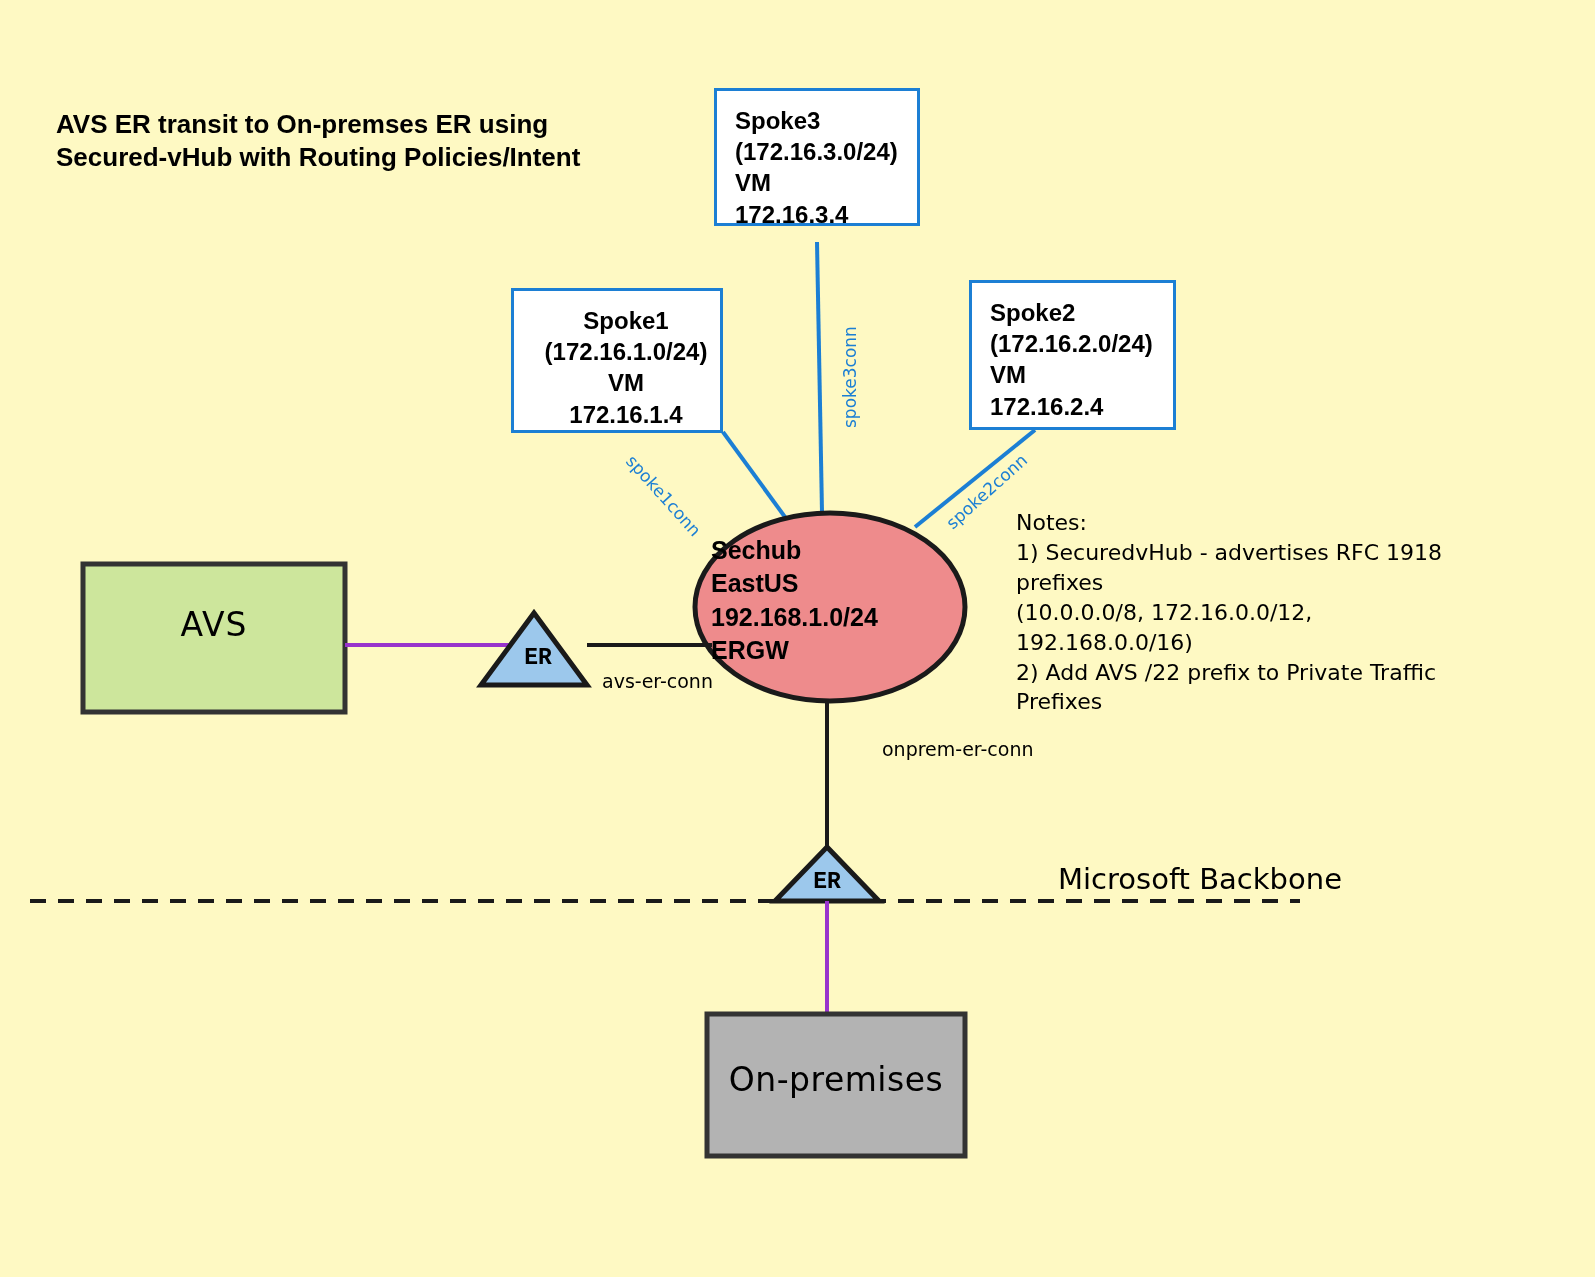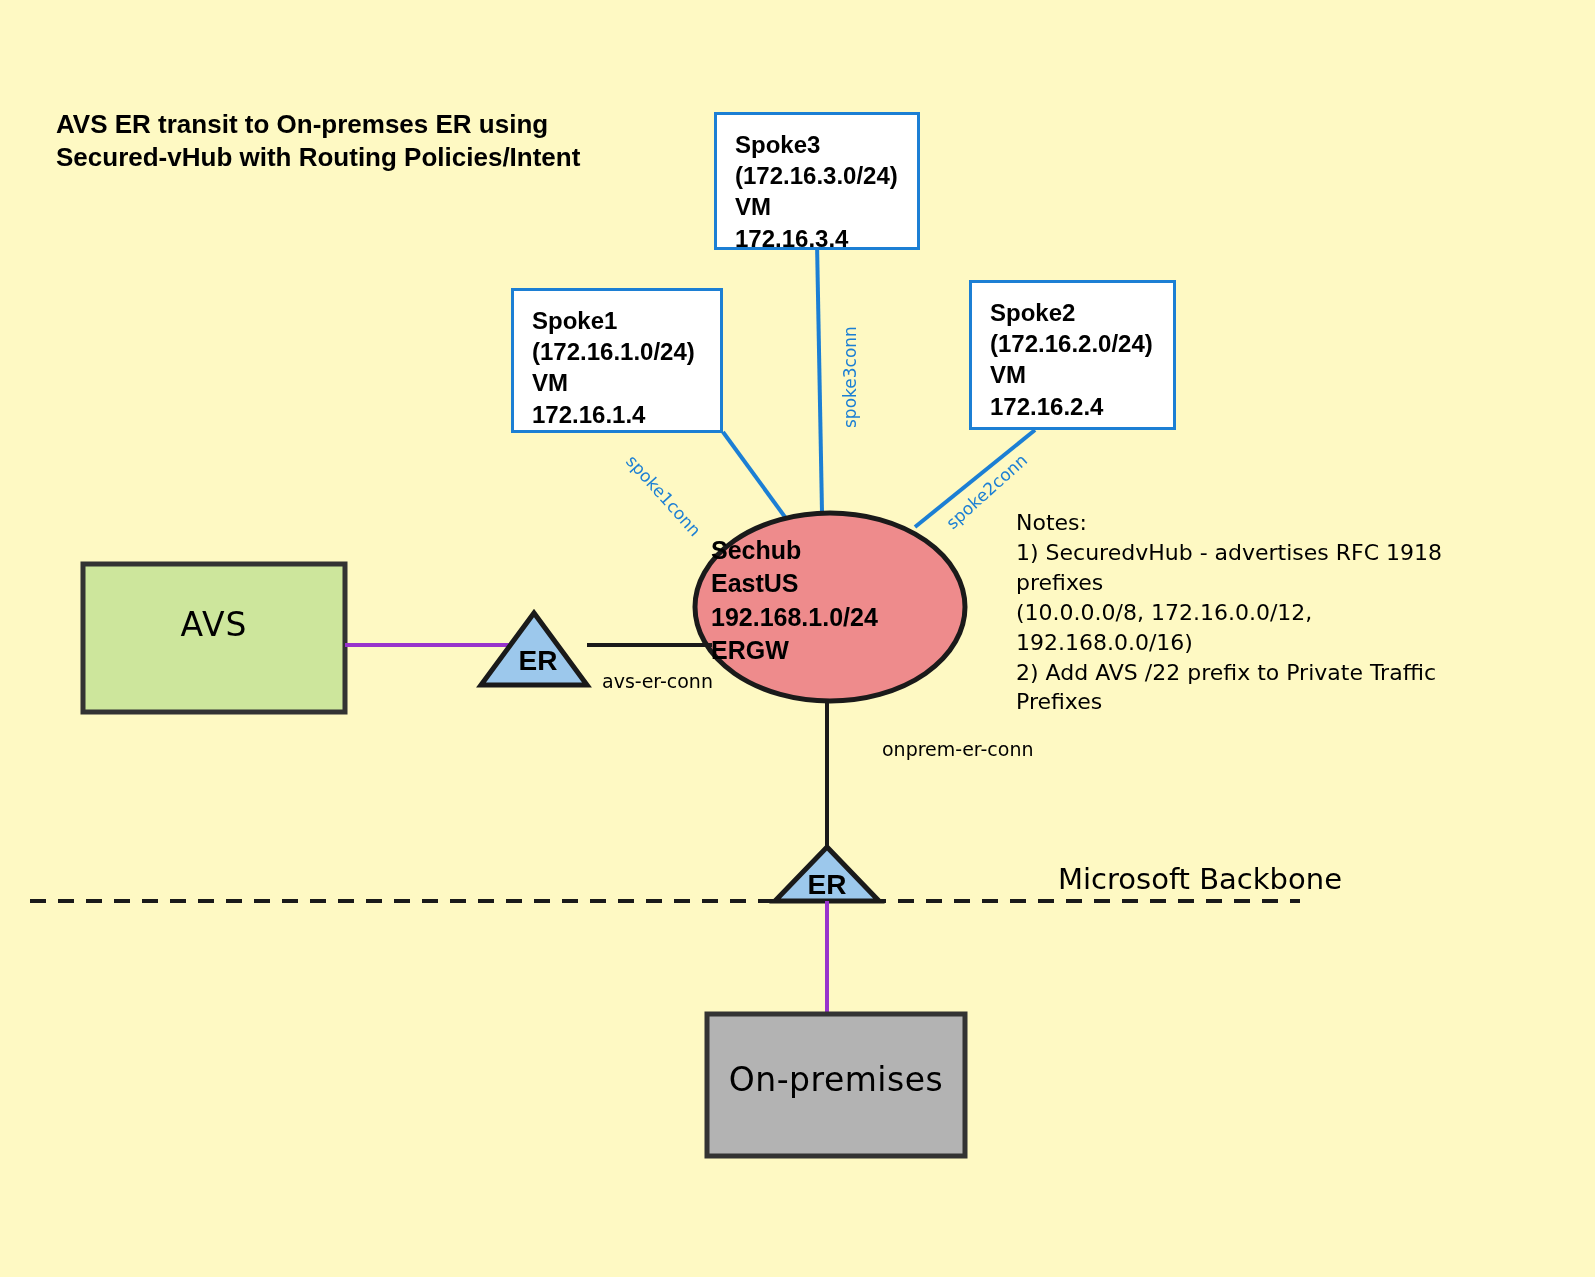--- a/index.html
+++ b/index.html
@@ -47,23 +47,23 @@
     border: 3px solid #1c7fd4;
     background: #ffffff;
     font-family: "Liberation Sans", sans-serif;
     font-weight: bold;
     font-size: 24px;
     line-height: 1.30;
     color: #000000;
     padding: 14px 0 0 18px;
     white-space: pre-line;
   }
-  #spoke1-box { left: 511px; top: 288px;  width: 212px; height: 145px; }
+  #spoke1-box { left: 511px; top: 288px;  width: 212px; height: 145px; text-align: center; }
   #spoke2-box { left: 969px; top: 280px;  width: 207px; height: 150px; }
-  #spoke3-box { left: 714px; top: 112px;  width: 206px; height: 138px; }
+  #spoke3-box { left: 714px; top: 88px;  width: 206px; height: 138px; }
 
   
   #hub-ellipse-label {
     position: absolute;
     left: 711px;
     top: 534px;
     width: 230px;
     font-family: "Liberation Sans", sans-serif;
     font-weight: bold;
     font-size: 25px;
@@ -92,23 +92,23 @@
     top: 1060px;
     width: 258px;
     text-align: center;
     font-size: 33px;
     letter-spacing: 0.5px;
   }
 
   
   .er-label {
     position: absolute;
-    font-family: Liberation Sans, sans-serif;
-    font-weight: bold;
-    font-size: 28px;
+    font-family: Liberation Mono, monospace;
+    font-weight: bold;
+    font-size: 23px;
     color: #000000;
     text-align: center;
     width: 60px;
   }
   #er-avs-label   { left: 508px; top: 645px; }
   #er-onprem-label{ left: 797px; top: 869px; }
 
   
   .conn-label {
     position: absolute;

